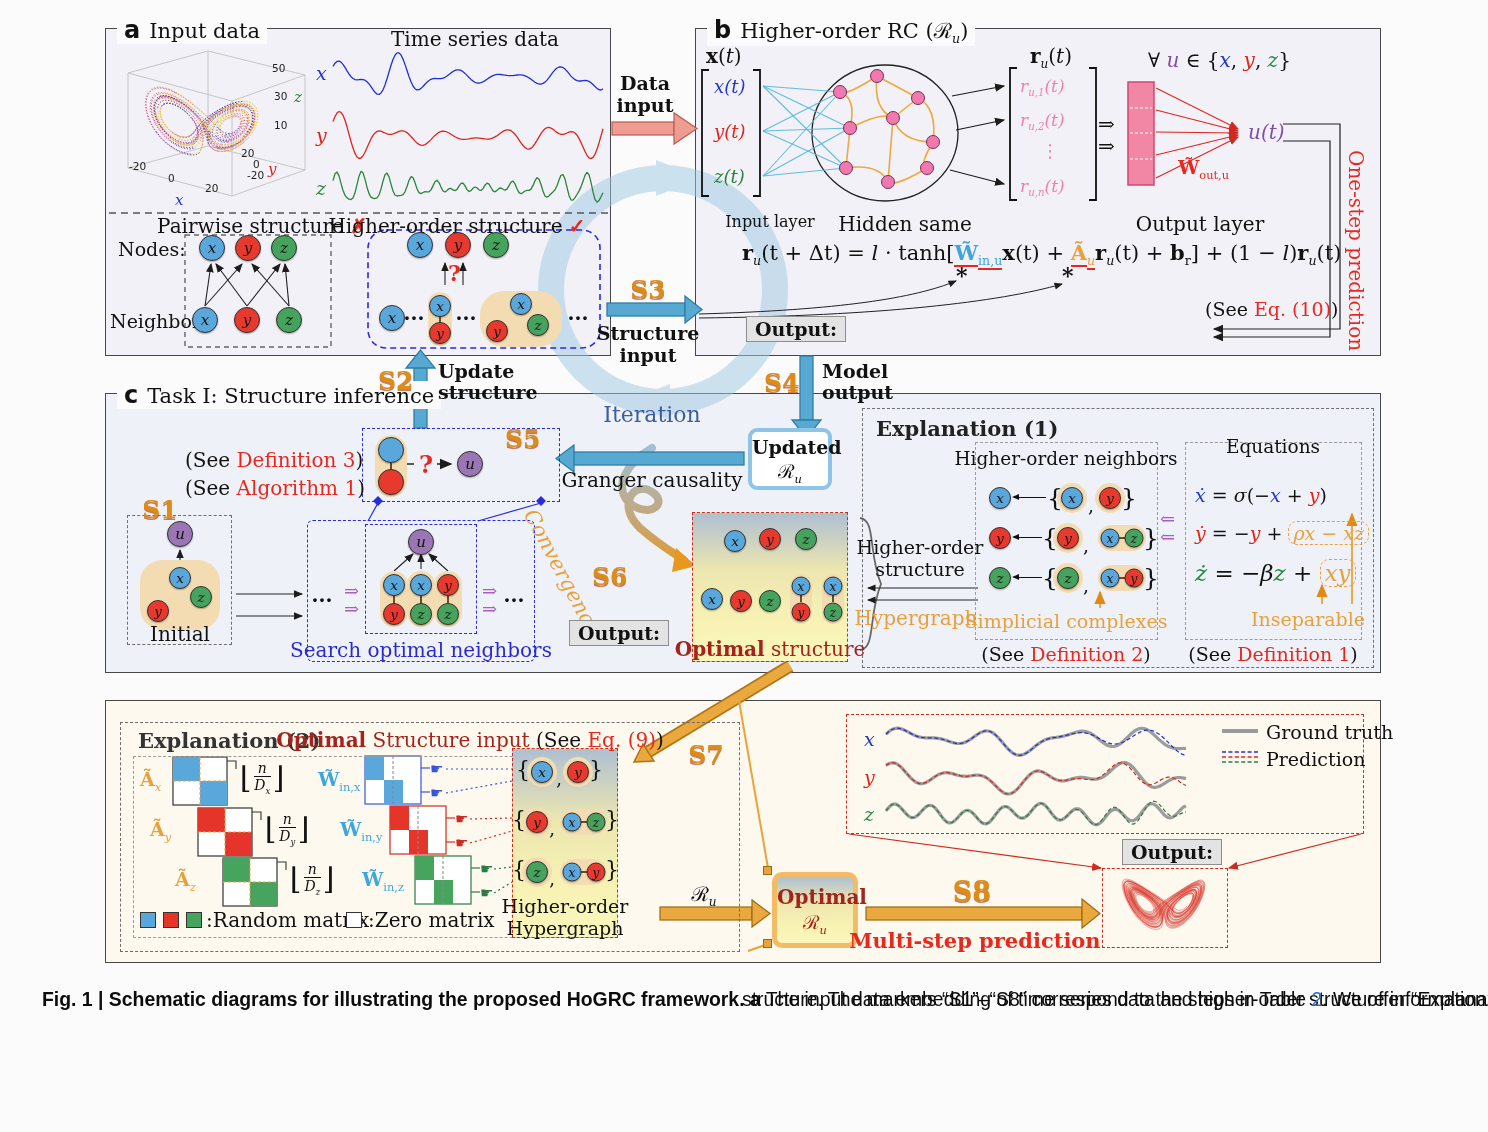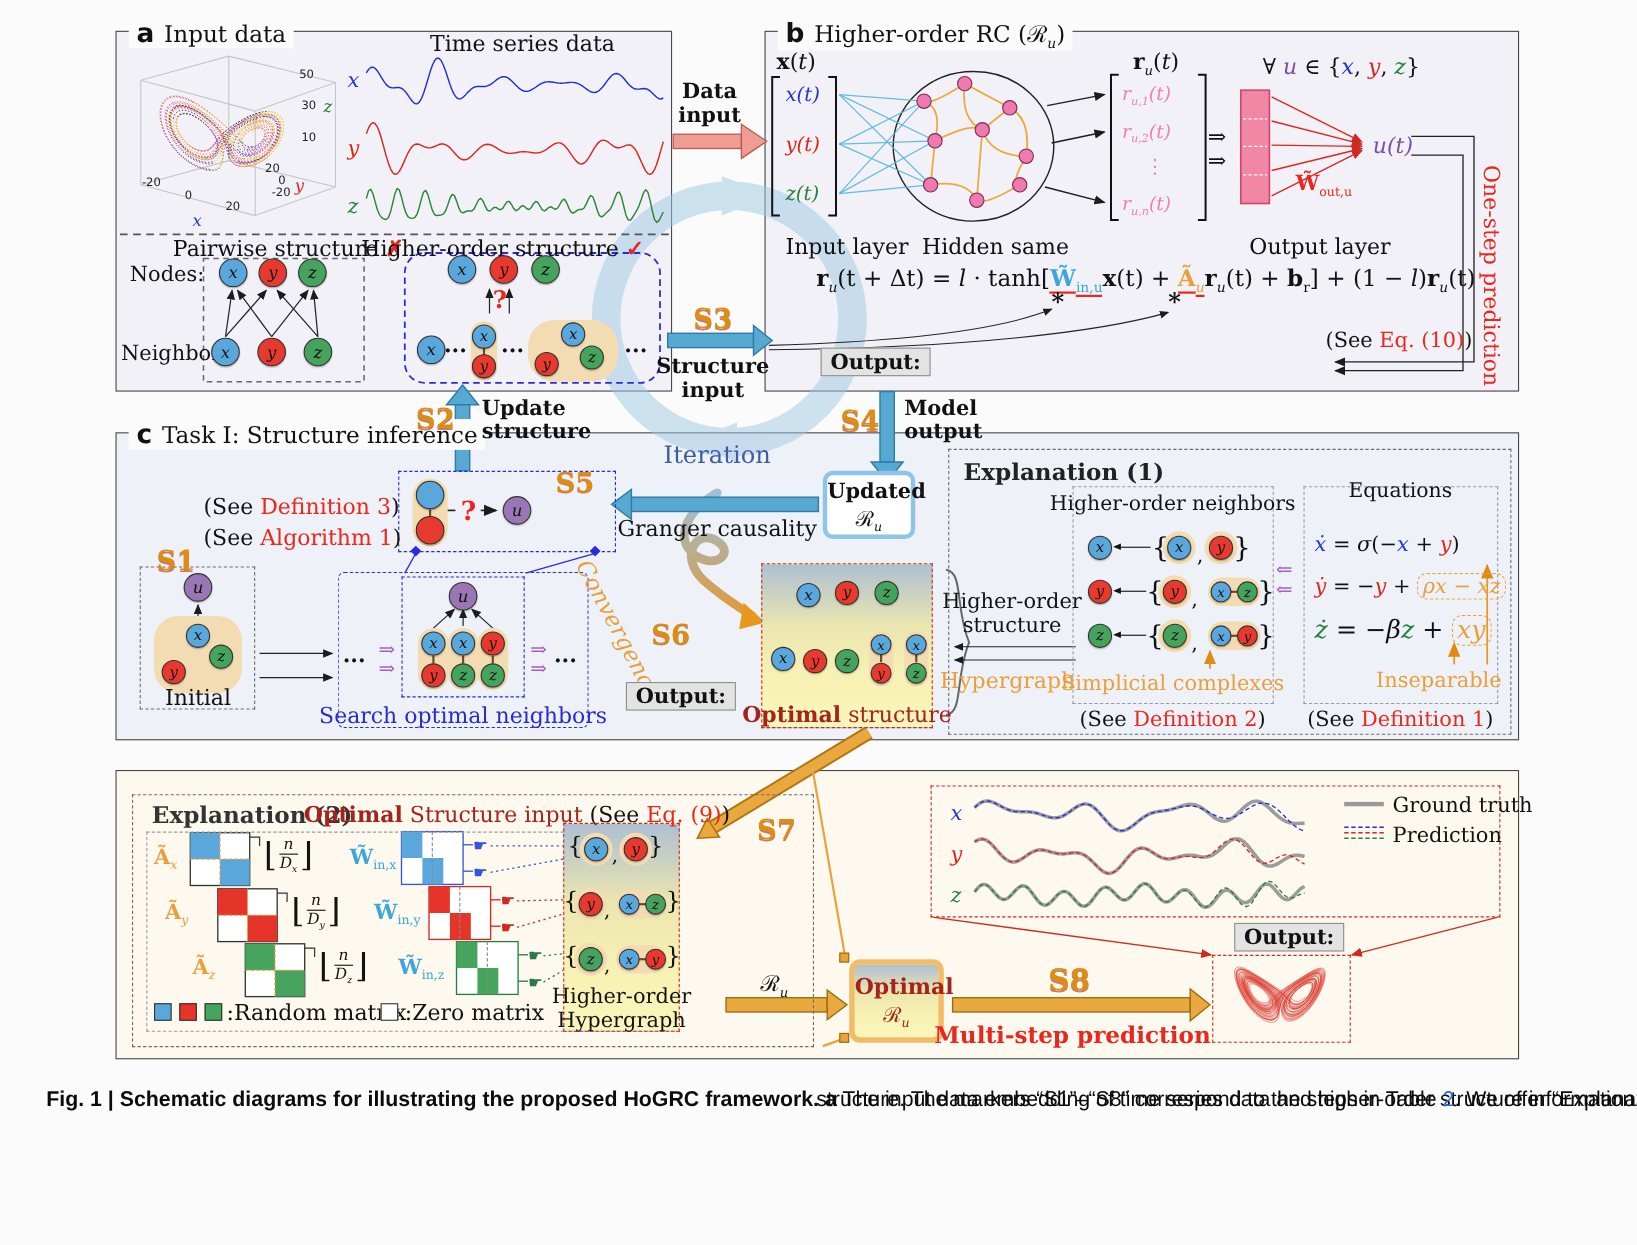--- a/index.html
+++ b/index.html
@@ -541,21 +541,21 @@
   <div class="lbl" style="left:1030px;top:44px;font-size:20px"><span class="tk bd">r</span><sub class="tk it">u</sub><span class="tk">(</span><span class="tk it">t</span><span class="tk">)</span></div>
   <div class="lbl" style="left:1020px;top:76px;font-size:17px"><span class="tk it c-pink">r</span><sub class="tk it c-pink">u,1</sub><span class="tk it c-pink">(t)</span></div>
   <div class="lbl" style="left:1020px;top:110px;font-size:17px"><span class="tk it c-pink">r</span><sub class="tk it c-pink">u,2</sub><span class="tk it c-pink">(t)</span></div>
   <div class="lbl cx" style="left:1050px;top:140px;font-size:18px"><span class="c-pink">⋮</span></div>
   <div class="lbl" style="left:1020px;top:176px;font-size:17px"><span class="tk it c-pink">r</span><sub class="tk it c-pink">u,n</sub><span class="tk it c-pink">(t)</span></div>
   <div class="lbl" style="left:1148px;top:48px;font-size:20px"><span class="tk">∀ </span><span class="tk it c-u">u</span><span class="tk"> ∈ {</span><span class="tk it c-x">x</span><span class="tk">, </span><span class="tk it c-y">y</span><span class="tk">, </span><span class="tk it c-z">z</span><span class="tk">}</span></div>
   <div class="lbl" style="left:1098px;top:112px;font-size:20px">⇒</div>
   <div class="lbl" style="left:1098px;top:134px;font-size:20px">⇒</div>
   <div class="lbl" style="left:1248px;top:120px;font-size:20px"><span class="tk it c-u">u(t)</span></div>
   <div class="lbl" style="left:1178px;top:156px;font-size:19px"><span class="tk bd c-red">W̃</span><sub class="tk c-red">out,u</sub></div>
-  <div class="lbl cx" style="left:770px;top:212px;font-size:20px">Input layer</div>
+  <div class="lbl cx" style="left:770px;top:212px;font-size:16px">Input layer</div>
   <div class="lbl cx" style="left:905px;top:212px;font-size:20px">Hidden same</div>
   <div class="lbl cx" style="left:1200px;top:212px;font-size:20px">Output layer</div>
   <div class="lbl" style="left:742px;top:240px;font-size:21px"><span class="tk bd">r</span><sub class="tk it">u</sub><span class="tk">(t + Δt) = </span><span class="tk it">l</span><span class="tk"> · tanh[</span><span class="tk bd c-cyan unl">W̃</span><sub class="tk c-cyan unl">in,u</sub><span class="tk bd">x</span><span class="tk">(t) + </span><span class="tk bd c-or unl">Ã</span><sub class="tk it c-or unl">u</sub><span class="tk bd">r</span><sub class="tk it">u</sub><span class="tk">(t) + </span><span class="tk bd">b</span><sub class="tk">r</sub><span class="tk">] + (1 − </span><span class="tk it">l</span><span class="tk">)</span><span class="tk bd">r</span><sub class="tk it">u</sub><span class="tk">(t)</span></div>
   <div class="lbl" style="left:956px;top:262px;font-size:22px;font-weight:bold">*</div>
   <div class="lbl" style="left:1062px;top:262px;font-size:22px;font-weight:bold">*</div>
   <div class="chip" style="left:746px;top:316px">Output:</div>
   <div class="lbl" style="left:1205px;top:298px;font-size:19px"><span class="tk">(See </span><span class="tk c-red">Eq. (10)</span><span class="tk">)</span></div>
   <div class="lbl vert" style="left:1344px;top:150px;font-size:20px"><span class="c-red">One-step prediction</span></div>
 
   <div class="slab cx" style="left:648px;top:275px">S3</div>

